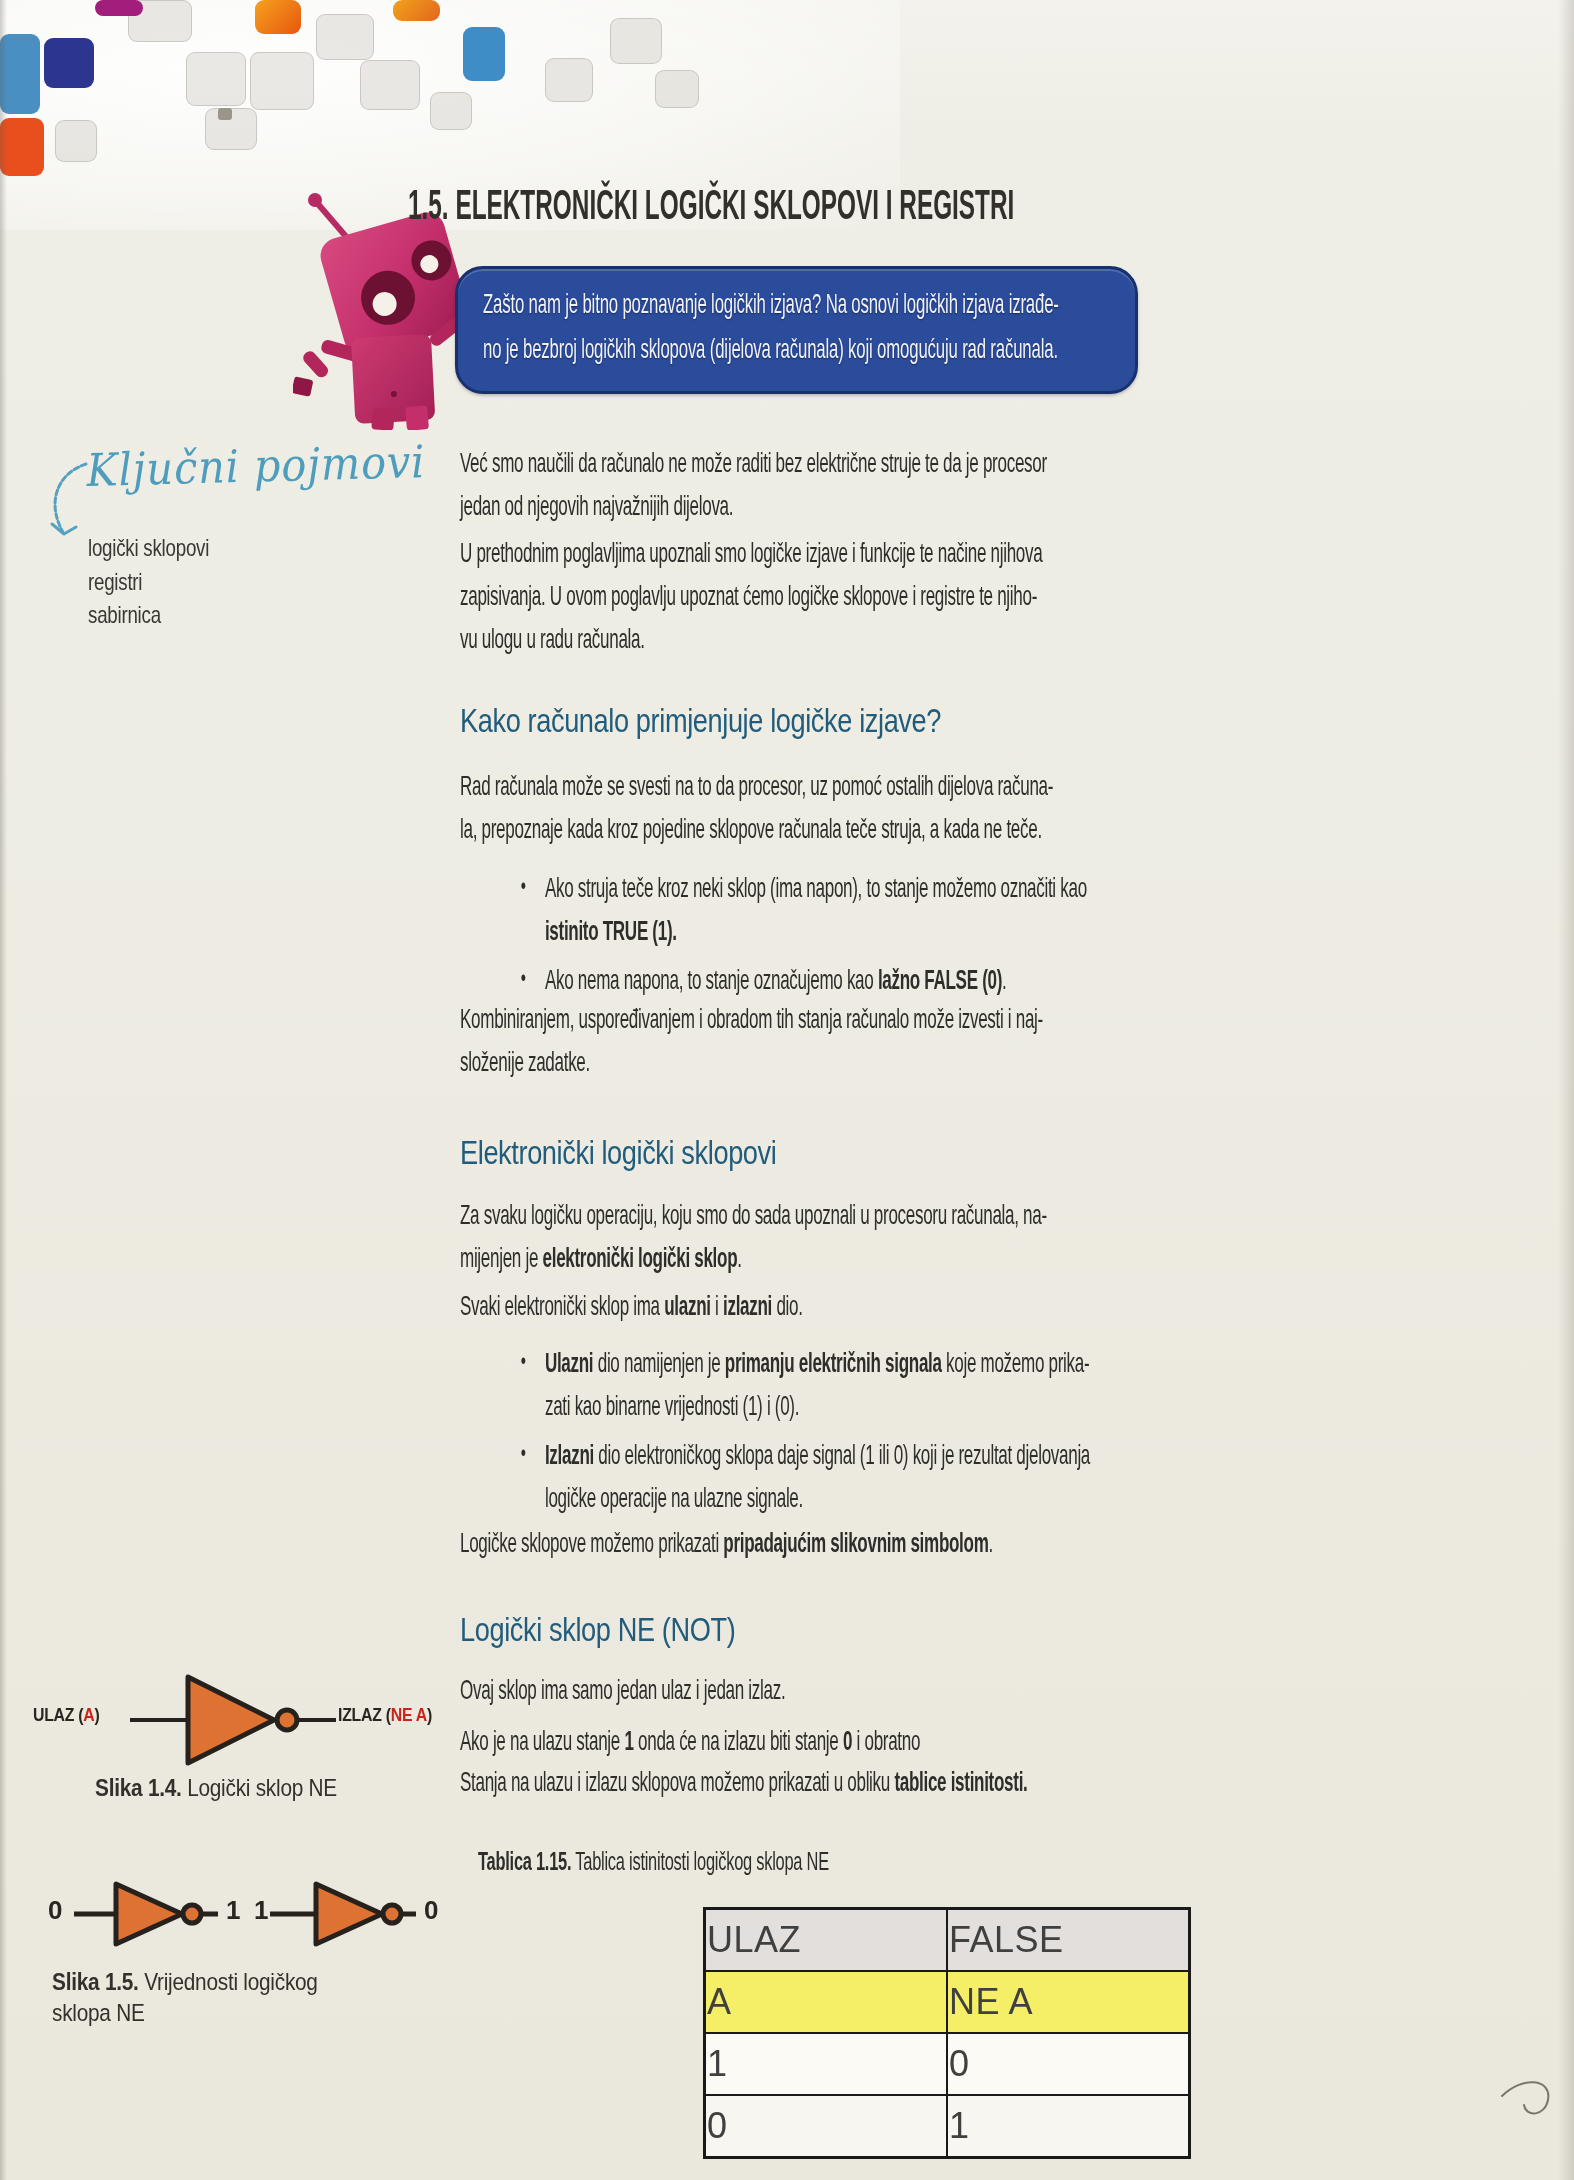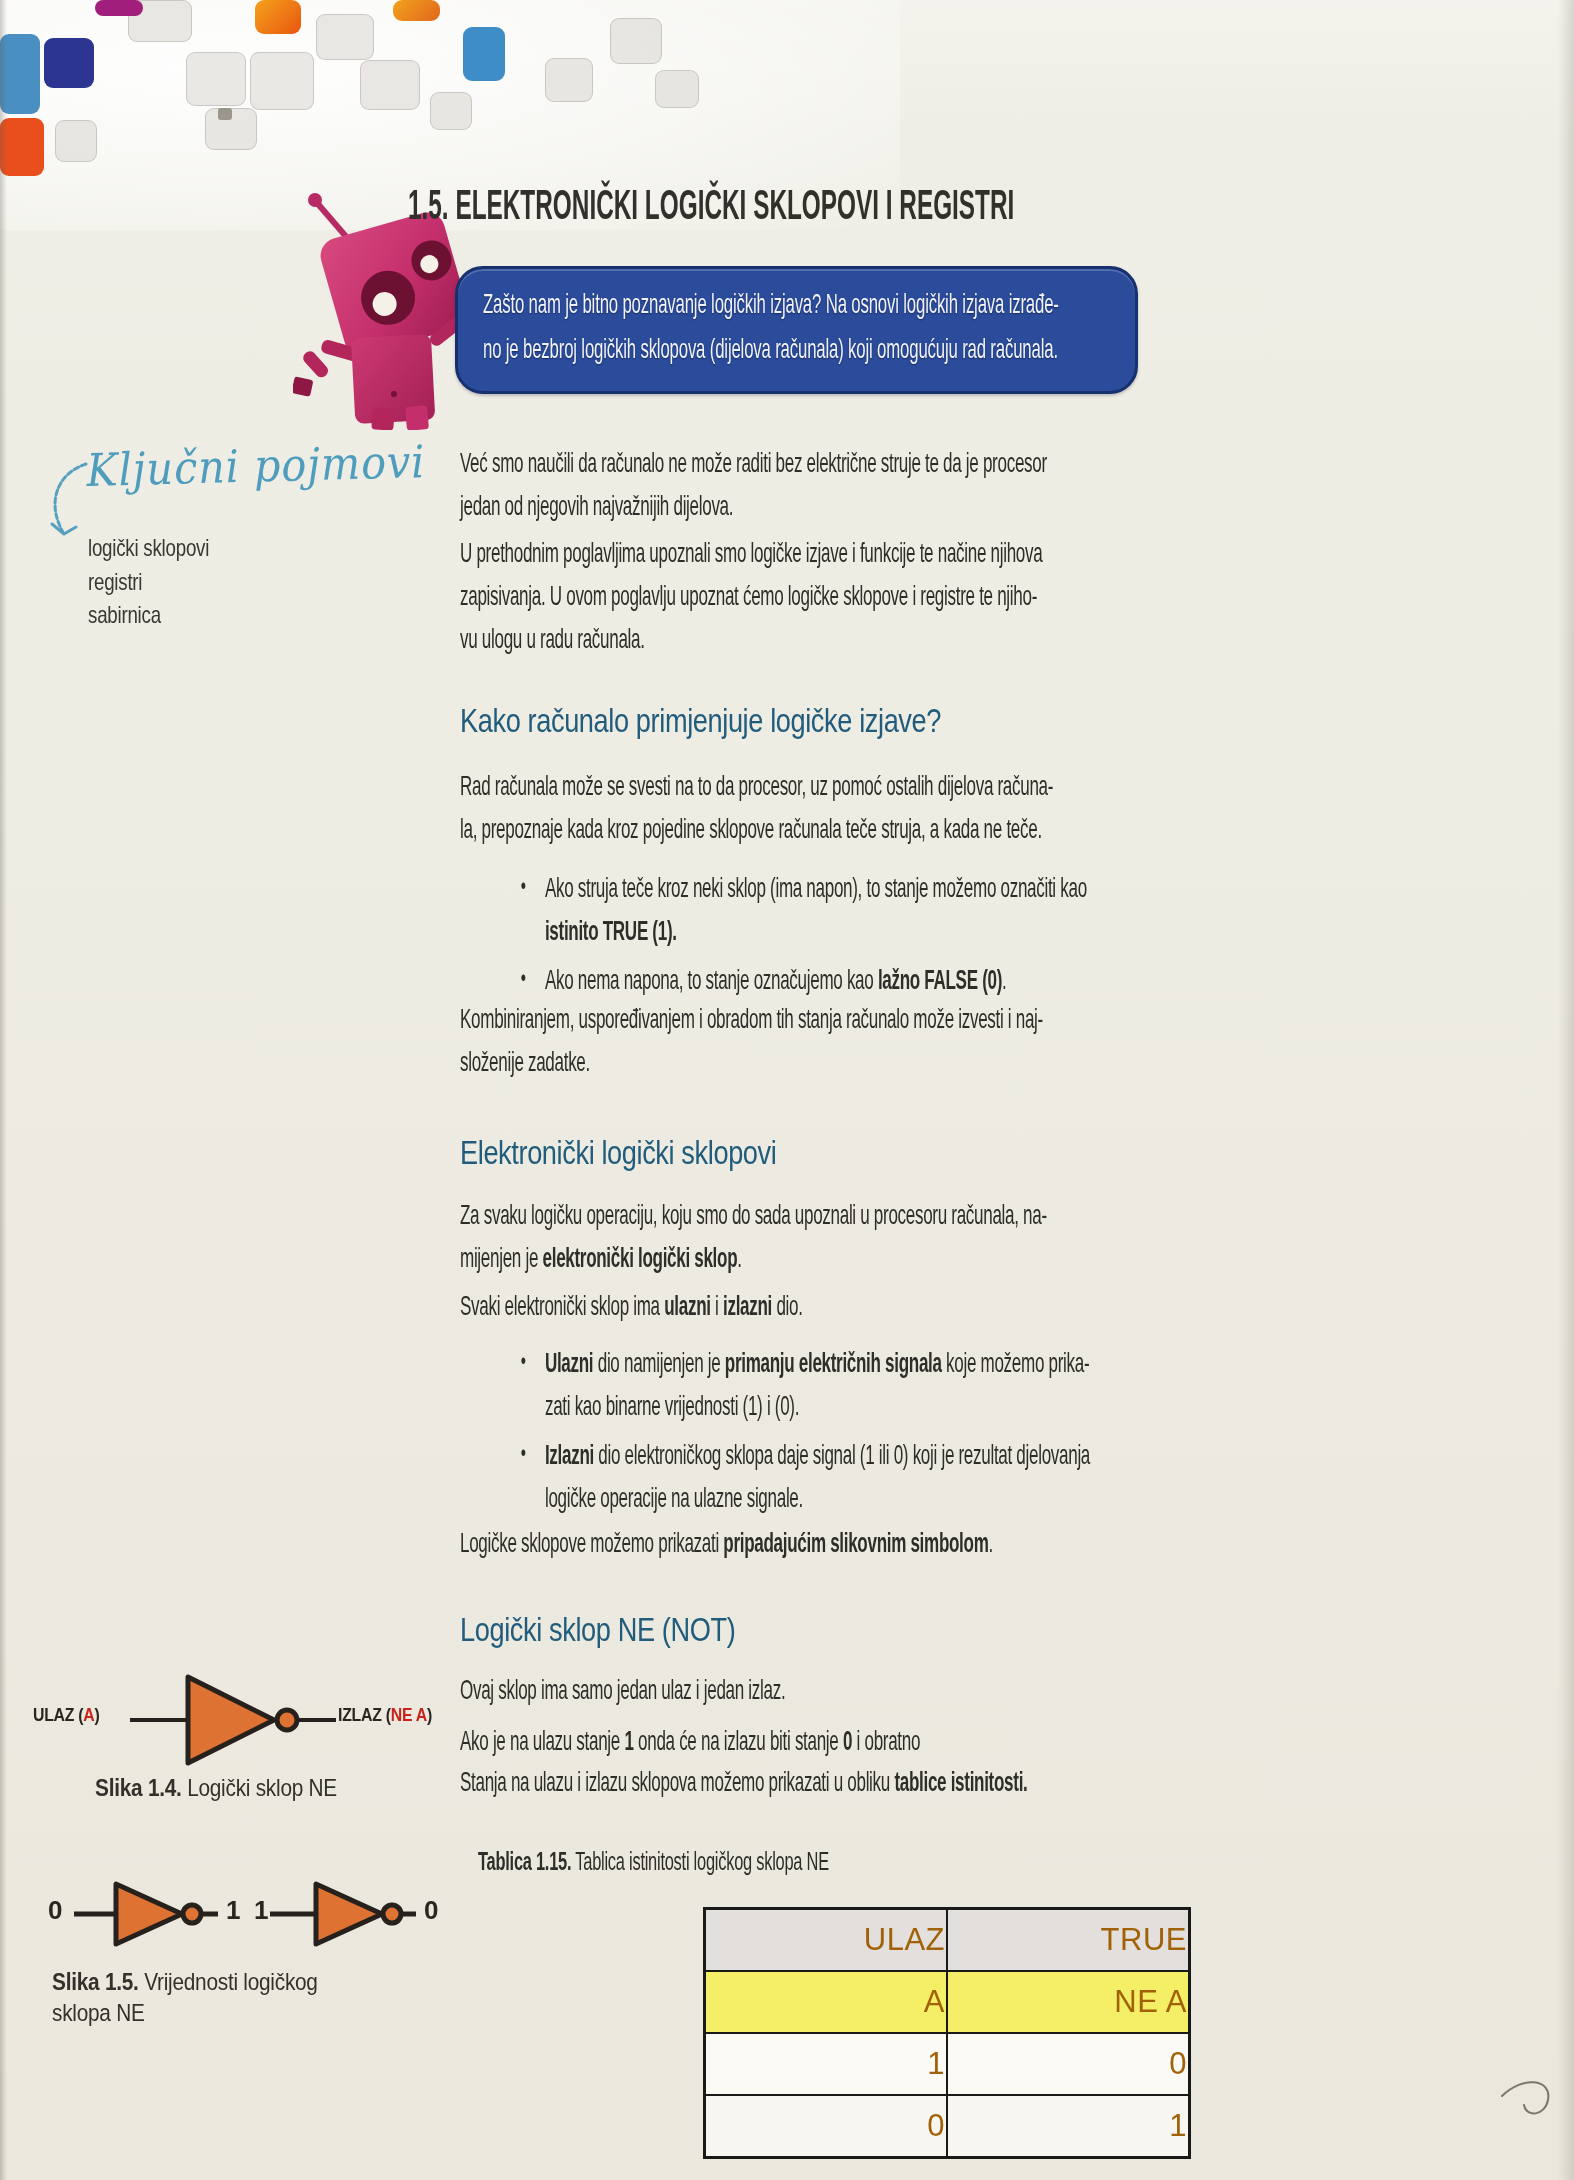--- a/index.html
+++ b/index.html
@@ -80,21 +80,21 @@
     position:absolute; left:478px; top:1846px; margin:0; width:900px;
     font-size:26.5px; letter-spacing:-0.4px; color:#2f2d29;
     transform:scaleX(.62); transform-origin:0 0; white-space:nowrap;
   }
   .truth-table {
     position:absolute; left:703px; top:1907px; border-collapse:collapse;
     border:3.5px solid #191919;
   }
   .truth-table td {
     width:238px; height:58px; border:2.5px solid #191919;
-    text-align:right; vertical-align:middle; font-size:31px; color:#a16207;
+    text-align:left; vertical-align:middle; font-size:36px; color:#404040;
     letter-spacing:0.5px;
   }
   .r-head td { background:#e2dfdd; }
   .r-var td { background:#f5ee67; }
   .r-d1 td { background:#fbfaf5; }
   .r-d2 td { background:#f7f6f0; }
 
   .gate-label {
     position:absolute; margin:0; font-size:18px; font-weight:700; color:#2a2521;
     letter-spacing:-0.3px; transform:scaleX(.88); transform-origin:0 0; white-space:nowrap;
@@ -256,21 +256,21 @@
   <span class="gate-num" style="left:254px;top:1895px">1</span>
   <span class="gate-num" style="left:424px;top:1895px">0</span>
   <p class="fig-caption" style="left:52px;top:1966px"><span class="b">Slika 1.5.</span><span> Vrijednosti logičkog
 sklopa NE</span></p>
 
   <p class="tbl-caption"><span class="b">Tablica 1.15.</span><span> Tablica istinitosti logičkog sklopa NE</span></p>
   <table class="truth-table">
     <tbody>
       <tr class="r-head">
         <td>ULAZ</td>
-        <td>TRUE</td>
+        <td>FALSE</td>
       </tr>
       <tr class="r-var">
         <td>A</td>
         <td>NE A</td>
       </tr>
       <tr class="r-d1">
         <td>1</td>
         <td>0</td>
       </tr>
       <tr class="r-d2">

